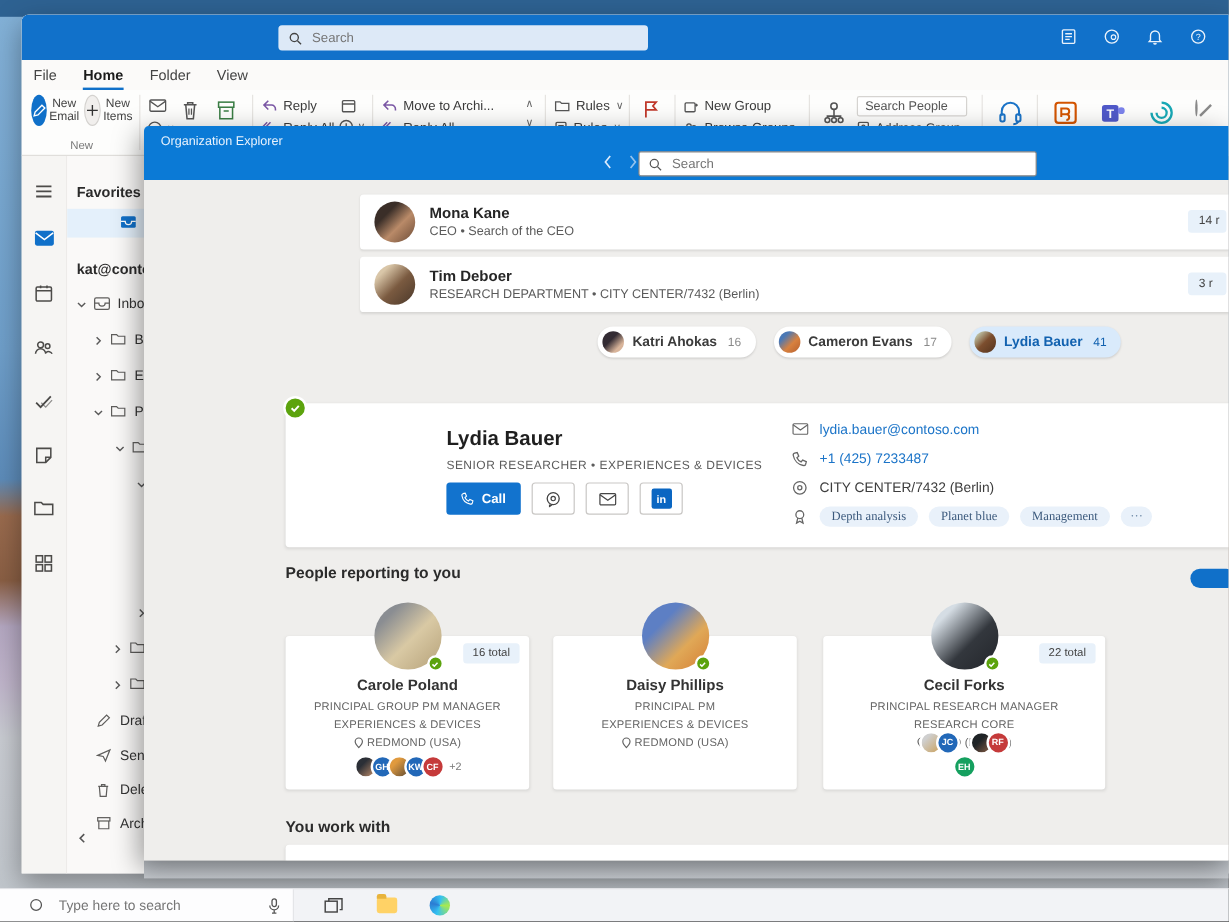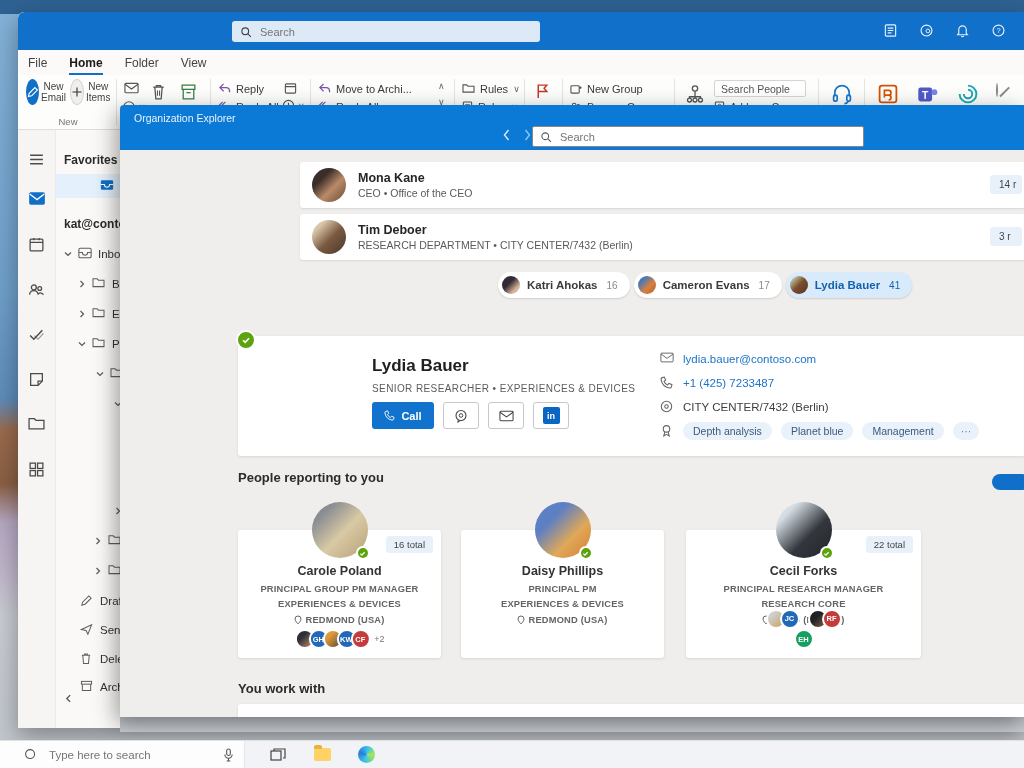--- a/index.html
+++ b/index.html
@@ -62,21 +62,21 @@
   .ox-body{left:0;top:45px;right:0;bottom:0;background:#efeeec;overflow:hidden;}
 
   .mcard{left:180px;right:0;height:46px;background:#fff;border-radius:3px 0 0 3px;box-shadow:0 1px 2px rgba(0,0,0,.10);
     display:flex;align-items:center;}
   .mcard .av{width:34px;height:34px;margin:0 12px 0 12px;}
   .mname{font-size:12.5px;font-weight:700;color:#262626;line-height:16px;}
   .msub{font-size:10.5px;color:#5a5a5a;line-height:14px;}
   .mbadge{position:absolute;right:2px;top:13px;width:32px;background:#e8f1fa;border-radius:3px;
     font-size:10px;color:#444;padding:4px 0 4px 9px;white-space:nowrap;overflow:hidden;}
 
-  .pillrow{top:122px;left:378px;display:flex;gap:4px;}
+  .pillrow{top:122px;left:378px;display:flex;gap:15px;}
   .ppill{display:flex;align-items:center;height:26px;background:#fff;border-radius:13px;
     padding:0 12px 0 4px;box-shadow:0 1px 2px rgba(0,0,0,.14);cursor:pointer;}
   .ppill .av{width:18px;height:18px;margin-right:7px;}
   .ppill .pname{font-size:11.5px;font-weight:600;color:#3b3b3b;}
   .ppill .pcount{font-size:10px;color:#8a8a8a;margin-left:9px;}
   .ppill.sel{background:#d9eafb;}
   .ppill.sel .pname,.ppill.sel .pcount{color:#1262b0;}
 
   .profile{left:118px;right:0;top:186px;height:120px;background:#fff;border-radius:3px 0 0 3px;box-shadow:0 1px 3px rgba(0,0,0,.10);}
   .bigav{left:16px;top:12px;width:94px;height:94px;}
@@ -85,32 +85,32 @@
   .pf-btns{left:134px;top:66px;display:flex;gap:9px;}
   .callbtn{width:62px;height:27px;background:#1273ce;border-radius:3px;color:#fff;font-size:11px;font-weight:600;
     display:flex;align-items:center;justify-content:center;gap:6px;cursor:pointer;}
   .sqbtn{width:36px;height:27px;background:#fff;border:1px solid #c9c7c5;border-radius:3px;
     display:flex;align-items:center;justify-content:center;color:#444;cursor:pointer;}
   .li-chip{width:17px;height:17px;background:#0a66c2;border-radius:2px;color:#fff;font-size:9px;font-weight:700;
     display:flex;align-items:center;justify-content:center;}
   .crow{left:422px;display:flex;align-items:center;gap:9px;font-size:11.5px;color:#3d3d3d;}
   .crow .cic{width:14px;height:14px;color:#666;flex:0 0 auto;}
   .linktxt{color:#1b74c8;}
-  .tagpill{background:#e9f1fa;color:#3c5a7d;font-size:10.5px;padding:3px 10px;border-radius:10px;white-space:nowrap;cursor:pointer;}
+  .tagpill{background:#e9f1fa;color:#3c5a7d;font-size:10.5px;padding:3px 10px;border-radius:10px;white-space:nowrap;cursor:pointer;font-family:Liberation Serif, serif;}
   .tagmore{color:#6b87a5;padding:3px 8px;}
 
   .sec-h{left:118px;font-size:13px;font-weight:700;color:#2b2b2b;}
   .toggle{right:-6px;top:324px;width:38px;height:16px;border-radius:8px;background:#1070c9;}
 
   .rcard{top:380px;height:128px;background:#fff;border-radius:3px;box-shadow:0 1px 3px rgba(0,0,0,.10);
     text-align:center;padding-top:34px;}
   .rcard .av56{position:absolute;top:-28px;left:50%;margin-left:-28px;width:56px;height:56px;}
   .rbadge{position:absolute;right:8px;top:6px;background:#e8f1fa;border-radius:3px;font-size:9.5px;color:#444;padding:3px 8px;}
   .rname{font-size:12.5px;font-weight:700;color:#333;margin-bottom:4px;}
-  .rline{font-size:9.3px;color:#646464;line-height:14.5px;letter-spacing:.2px;font-weight:bold;}
+  .rline{font-size:9.3px;color:#646464;line-height:14.5px;letter-spacing:.2px;}
   .rloc{display:inline-flex;align-items:center;gap:3px;}
   .minis{position:absolute;bottom:9px;left:50%;transform:translateX(-50%);display:flex;align-items:center;}
   .mini{width:20px;height:20px;border-radius:50%;border:2px solid #fff;margin-left:-6px;
     display:flex;align-items:center;justify-content:center;font-size:7.5px;font-weight:700;color:#fff;flex:0 0 auto;}
   .mini:first-child{margin-left:0;}
   .mini.blue{background:#2268b8;} .mini.red{background:#c53a3a;} .mini.green{background:#15a05f;margin-top:41px;}
   .more{font-size:9px;color:#777;margin-left:4px;}
 
   .wwcard{left:118px;right:0;top:554px;height:62px;background:#fff;border-radius:3px 0 0 3px;box-shadow:0 1px 3px rgba(0,0,0,.10);
     display:flex;padding:14px 0 0 28px;gap:51px;}
@@ -653,21 +653,21 @@
         <input readonly="" placeholder="Search" style="">
       </div>
     </div>
 
     <div class="ox-body abs">
 
       <div class="mcard abs" style="top:12px;">
         <span class="av ph-mona"></span>
         <div>
           <div class="mname">Mona Kane</div>
-          <div class="msub">CEO • Office of the CEO</div>
+          <div class="msub">CEO • Search of the CEO</div>
         </div>
         <span class="mbadge">14 r</span>
       </div>
 
       <div class="mcard abs" style="top:64px;">
         <span class="av ph-tim"></span>
         <div>
           <div class="mname">Tim Deboer</div>
           <div class="msub">RESEARCH DEPARTMENT • CITY CENTER/7432 (Berlin)</div>
         </div>

